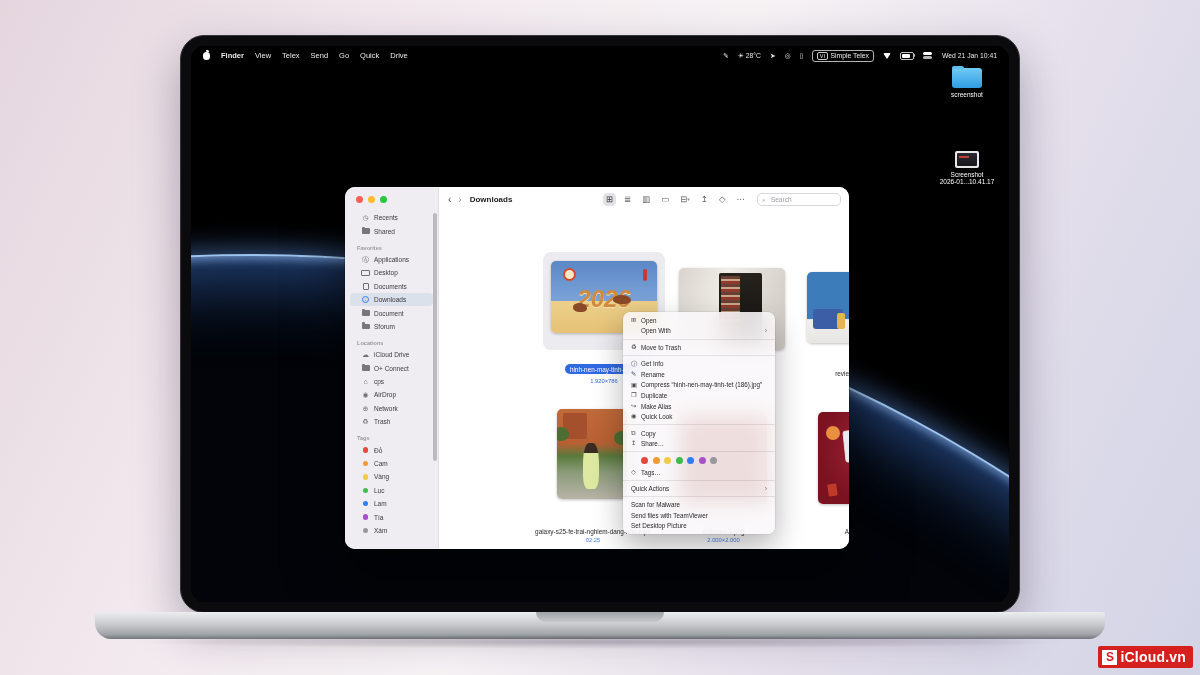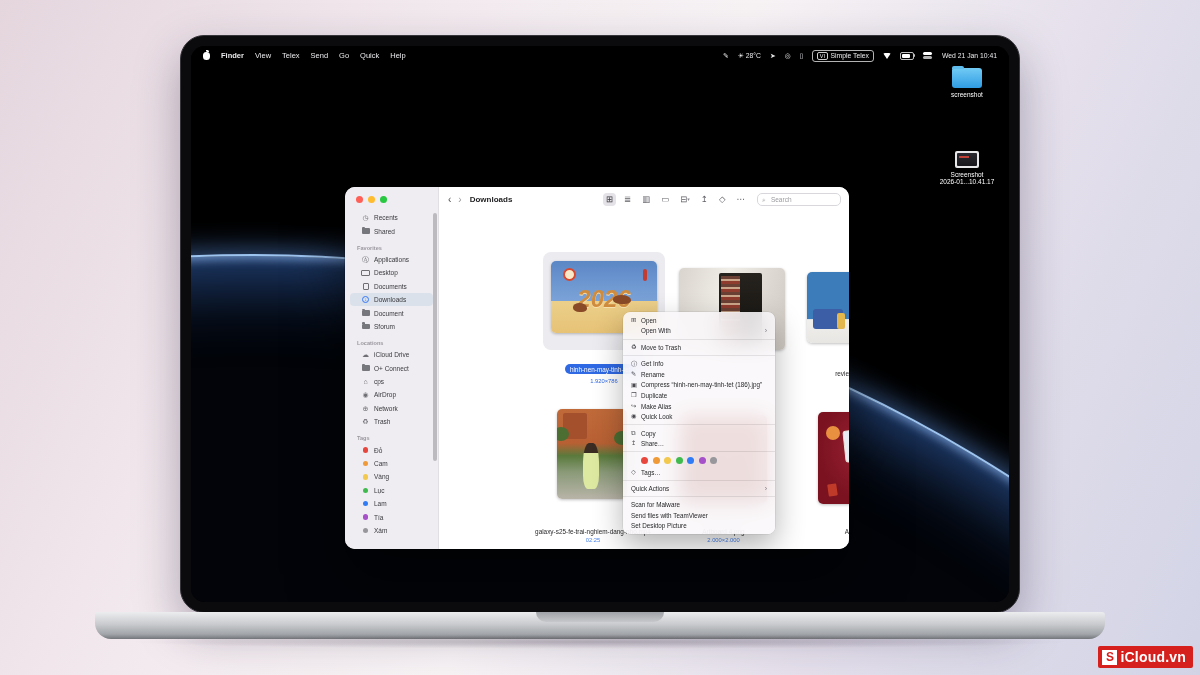--- a/index.html
+++ b/index.html
@@ -148,21 +148,21 @@
 
       <div class="menubar">
         <div class="mb-left">
           <span class="apple"></span>
           <span class="mb-item b">Finder</span>
           <span class="mb-item">View</span>
           <span class="mb-item">Telex</span>
           <span class="mb-item">Send</span>
           <span class="mb-item">Go</span>
           <span class="mb-item">Quick</span>
-          <span class="mb-item">Help</span>
+          <span class="mb-item">Drive</span>
         </div>
         <div class="mb-right">
           <span>✎</span>
           <span>☀ <span>28°C</span></span>
           <span>➤</span>
           <span>◎</span>
           <span>▯</span>
           <span class="kbox">
             <span class="kbadge">VI</span>
             <span>Simple Telex</span>

